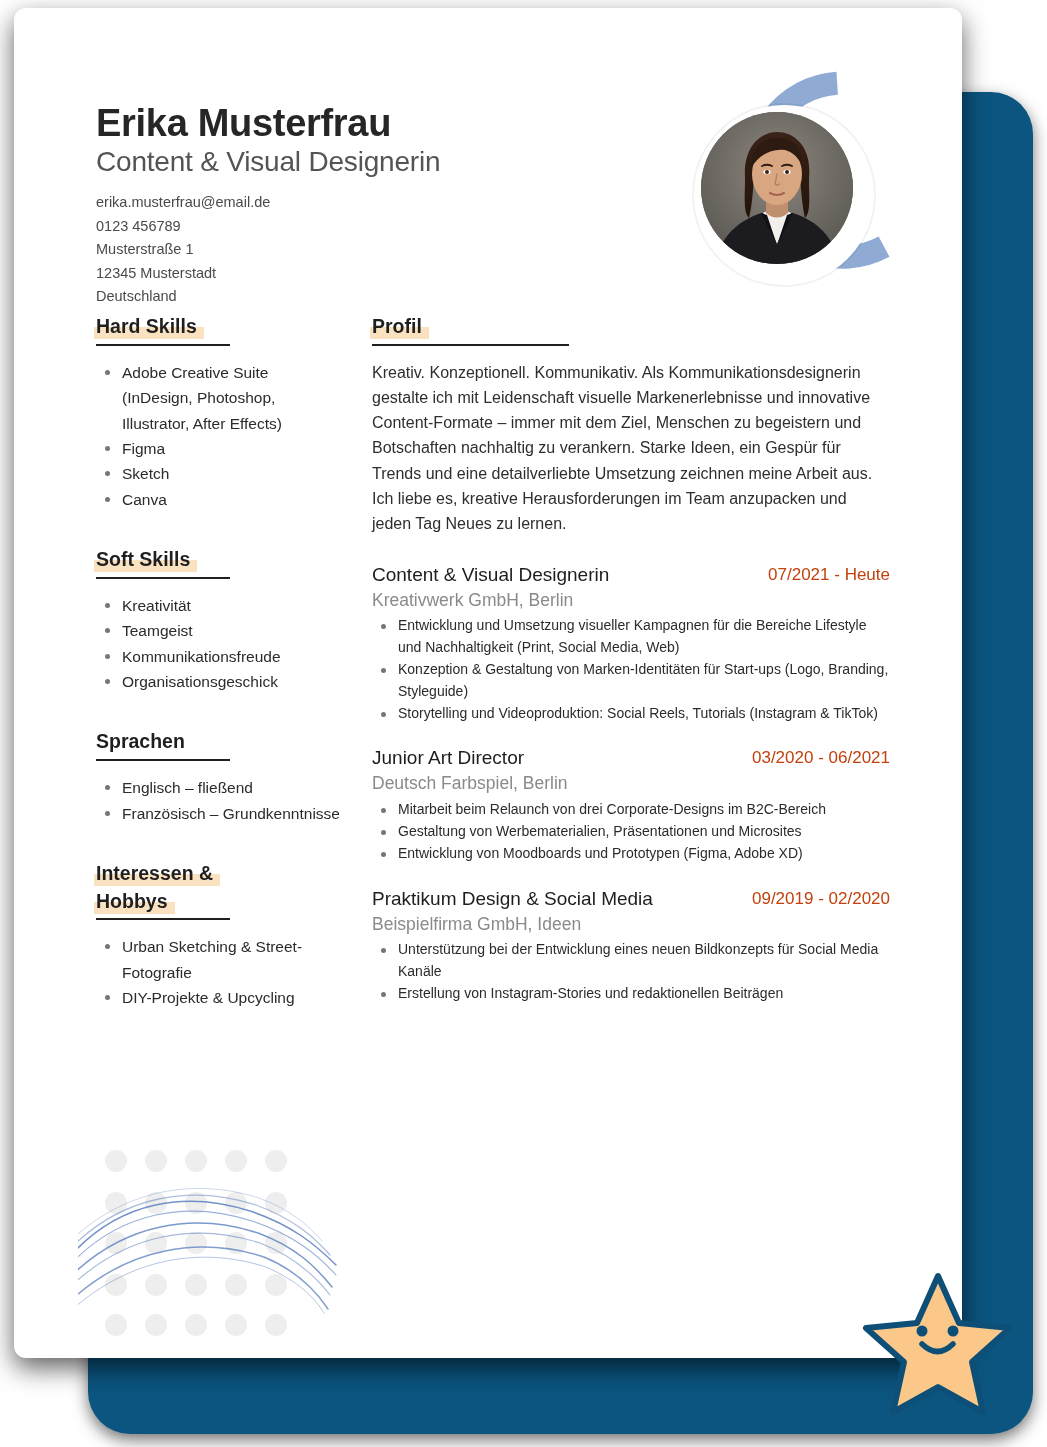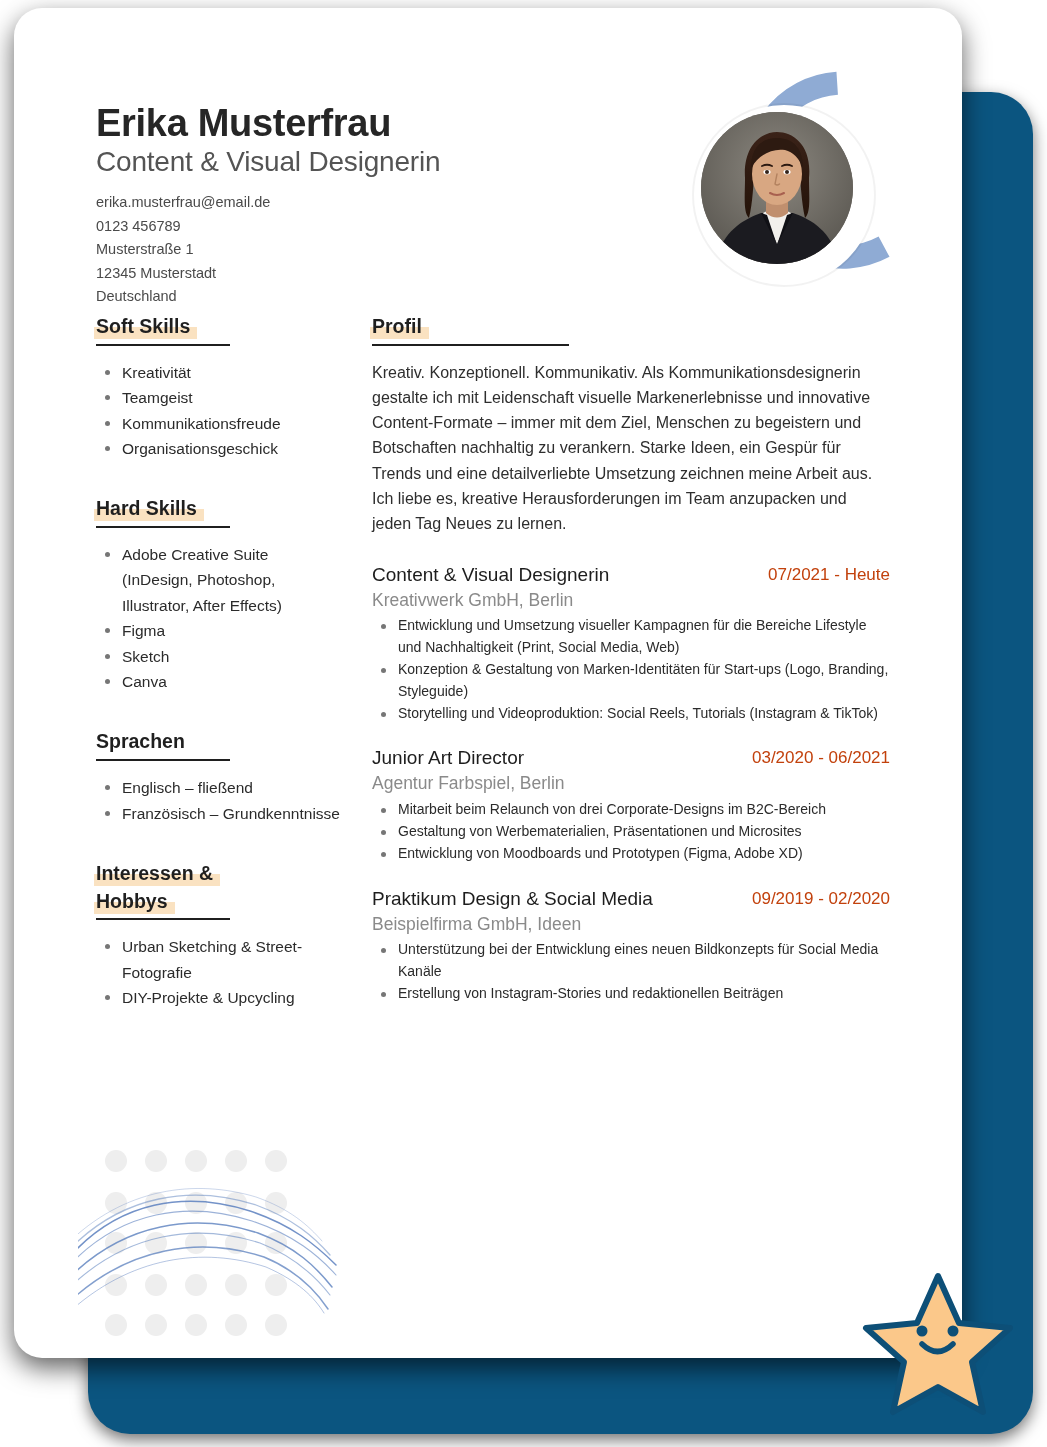--- a/index.html
+++ b/index.html
@@ -29,21 +29,21 @@
   }
 
   
   #resume-card {
     position: absolute;
     left: 14px;
     top: 8px;
     width: 948px;
     height: 1350px;
     background: #ffffff;
-    border-radius: 28px;
+    border-radius: 12px;
     box-shadow: 0 10px 26px rgba(0,0,0,0.62);
     overflow: hidden;
   }
 
   
   #header-block {
     position: absolute;
     left: 82px;
     top: 95px;
     width: 470px;
@@ -309,41 +309,41 @@
 
         <path d="M 69 81 Q 76 85 83 81" stroke="#a8604f" stroke-width="2.1" fill="none" stroke-linecap="round"></path>
       </svg>
     </div>
   </div>
 
   <div id="left-column">
 
     <div class="left-section">
       <div class="section-heading">
+        <span class="head-text">Hard Skills</span>
+        <span class="head-rule lc-rule"></span>
+      </div>
+      <ul class="bullets">
+        <li>Adobe Creative Suite (InDesign, Photoshop, Illustrator, After Effects)</li>
+        <li>Figma</li>
+        <li>Sketch</li>
+        <li>Canva</li>
+      </ul>
+    </div>
+
+    <div class="left-section">
+      <div class="section-heading">
         <span class="head-text">Soft Skills</span>
         <span class="head-rule lc-rule"></span>
       </div>
       <ul class="bullets">
         <li>Kreativität</li>
         <li>Teamgeist</li>
         <li>Kommunikationsfreude</li>
         <li>Organisationsgeschick</li>
-      </ul>
-    </div>
-
-    <div class="left-section">
-      <div class="section-heading">
-        <span class="head-text">Hard Skills</span>
-        <span class="head-rule lc-rule"></span>
-      </div>
-      <ul class="bullets">
-        <li>Adobe Creative Suite (InDesign, Photoshop, Illustrator, After Effects)</li>
-        <li>Figma</li>
-        <li>Sketch</li>
-        <li>Canva</li>
       </ul>
     </div>
 
     <div class="left-section">
       <div class="section-heading no-highlight">
         <span class="head-text">Sprachen</span>
         <span class="head-rule lc-rule"></span>
       </div>
       <ul class="bullets">
         <li>Englisch – fließend</li>
@@ -387,21 +387,21 @@
           <li>Konzeption &amp; Gestaltung von Marken-Identitäten für Start-ups (Logo, Branding, Styleguide)</li>
           <li>Storytelling und Videoproduktion: Social Reels, Tutorials (Instagram &amp; TikTok)</li>
         </ul>
       </div>
 
       <div class="job-entry">
         <div class="job-head-row">
           <span class="job-role">Junior Art Director</span>
           <span class="job-date">03/2020 - 06/2021</span>
         </div>
-        <div class="job-company">Agentur Farbspiel, Berlin</div>
+        <div class="job-company">Deutsch Farbspiel, Berlin</div>
         <ul class="bullets">
           <li>Mitarbeit beim Relaunch von drei Corporate-Designs im B2C-Bereich</li>
           <li>Gestaltung von Werbematerialien, Präsentationen und Microsites</li>
           <li>Entwicklung von Moodboards und Prototypen (Figma, Adobe XD)</li>
         </ul>
       </div>
 
       <div class="job-entry">
         <div class="job-head-row">
           <span class="job-role">Praktikum Design &amp; Social Media</span>

